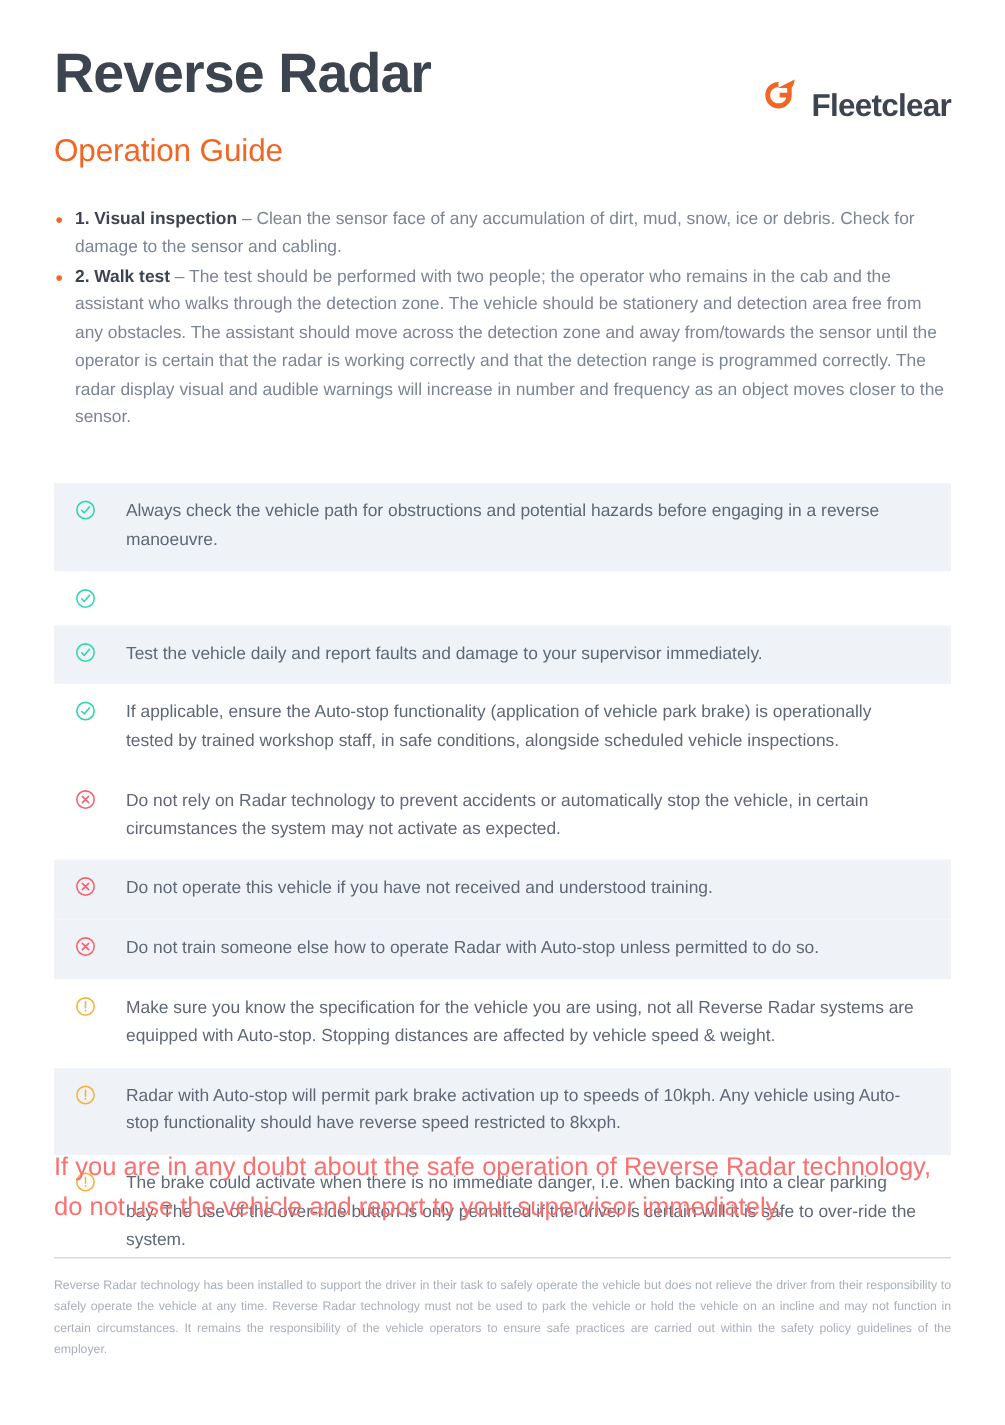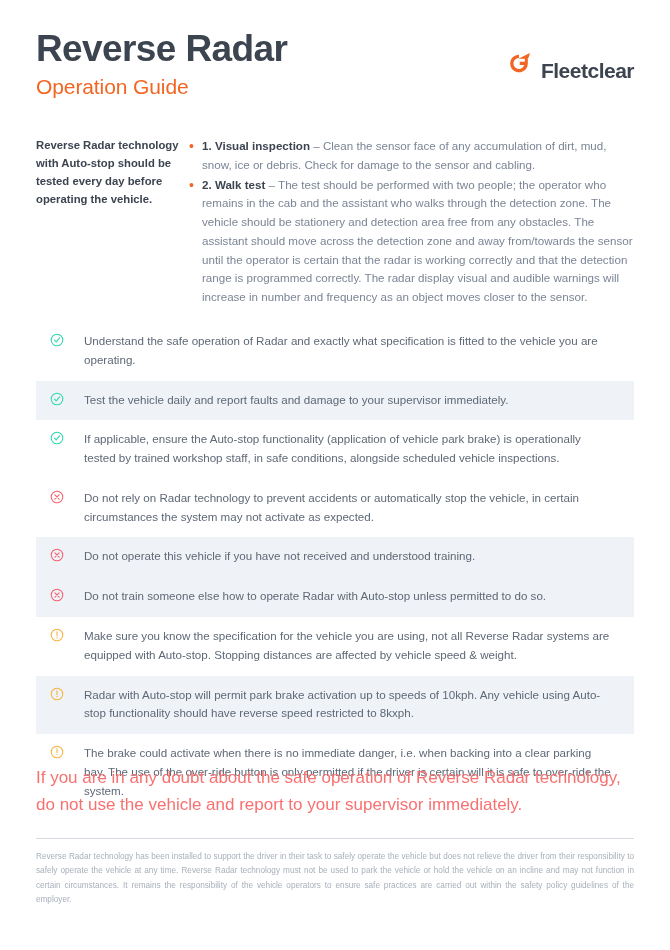--- a/index.html
+++ b/index.html
@@ -28,21 +28,21 @@
     height: 90px;
   }
   .title {
     font-size: 37px;
     font-weight: 700;
     letter-spacing: -0.6px;
     color: #3c4450;
     line-height: 1.05;
   }
   .subtitle {
-    margin-top: 6px;
+    margin-top: 20px;
     font-size: 21px;
     font-weight: 400;
     color: #f26522;
     letter-spacing: -0.1px;
   }
   .logo {
     position: absolute;
     right: 0;
     top: 14px;
     display: flex;
@@ -168,42 +168,49 @@
       <span class="logo-mark">
         <svg viewBox="0 0 32 32" width="30" height="30" aria-hidden="true">
           <path d="M27.5 4.2 L17.6 9.2 C16.6 9.7 16.0 10.0 15.6 10.3 L22.2 10.3 L22.2 13.6 L16.8 13.6 L16.8 17.0 L21.6 17.0 C20.9 19.5 18.7 21.2 16.0 21.2 C12.7 21.2 10.1 18.6 10.1 15.4 C10.1 12.2 12.7 9.6 16.0 9.6 L16.0 6.1 C10.8 6.1 6.6 10.3 6.6 15.4 C6.6 20.6 10.8 24.8 16.0 24.8 C21.2 24.8 25.4 20.6 25.4 15.4 L25.4 10.1 C26.6 8.6 27.3 6.5 27.5 4.2 Z" fill="#f26522"></path>
         </svg>
       </span>
       <span class="logo-text">Fleetclear</span>
     </div>
   </div>
 
   <div class="intro">
-    <div class="intro-left">Reverse Radar technology with Auto-stop should be tested every day before operating the vehicle.</div>
     <div class="intro-right">
       <div class="intro-item">
         <span class="bullet">•</span>
         <span class="intro-body"><b>1. Visual inspection</b><span> – </span><span>Clean the sensor face of any accumulation of dirt, mud, snow, ice or debris. Check for damage to the sensor and cabling.</span></span>
       </div>
       <div class="intro-item">
         <span class="bullet">•</span>
         <span class="intro-body"><b>2. Walk test</b><span> – </span><span>The test should be performed with two people; the operator who remains in the cab and the assistant who walks through the detection zone. The vehicle should be stationery and detection area free from any obstacles. The assistant should move across the detection zone and away from/towards the sensor until the operator is certain that the radar is working correctly and that the detection range is programmed correctly. The radar display visual and audible warnings will increase in number and frequency as an object moves closer to the sensor.</span></span>
       </div>
     </div>
   </div>
 
   <div class="checklist" id="checklist">
-      <div class="row">
-        <div class="row-icon">
-          <svg viewBox="0 0 16 16">
-            <circle cx="8" cy="8" r="6.6" fill="none" stroke="#2fd7b0" stroke-width="1.2"></circle>
-            <path d="M5.1 8.2 L7.1 10.2 L11.0 5.6" fill="none" stroke="#2fd7b0" stroke-width="1.2" stroke-linecap="round" stroke-linejoin="round"></path>
-          </svg>
-        </div>
-        <div class="row-text">Understand the safe operation of Radar and exactly what specification is fitted to  the vehicle you are operating.</div>
+      <div class="row striped" style="background: rgb(239, 243, 247);">
+        <div class="row-icon">
+          <svg viewBox="0 0 16 16">
+            <circle cx="8" cy="8" r="6.6" fill="none" stroke="#2fd7b0" stroke-width="1.2"></circle>
+            <path d="M5.1 8.2 L7.1 10.2 L11.0 5.6" fill="none" stroke="#2fd7b0" stroke-width="1.2" stroke-linecap="round" stroke-linejoin="round"></path>
+          </svg>
+        </div>
+        <div class="row-text">Always check the vehicle path for obstructions and potential hazards before engaging in a reverse manoeuvre.</div>
+      </div>
+      <div class="row">
+        <div class="row-icon">
+          <svg viewBox="0 0 16 16">
+            <circle cx="8" cy="8" r="6.6" fill="none" stroke="#2fd7b0" stroke-width="1.2"></circle>
+            <path d="M5.1 8.2 L7.1 10.2 L11.0 5.6" fill="none" stroke="#2fd7b0" stroke-width="1.2" stroke-linecap="round" stroke-linejoin="round"></path>
+          </svg>
+        </div>
       </div>
       <div class="row striped" style="background: rgb(239, 243, 247);">
         <div class="row-icon">
           <svg viewBox="0 0 16 16">
             <circle cx="8" cy="8" r="6.6" fill="none" stroke="#2fd7b0" stroke-width="1.2"></circle>
             <path d="M5.1 8.2 L7.1 10.2 L11.0 5.6" fill="none" stroke="#2fd7b0" stroke-width="1.2" stroke-linecap="round" stroke-linejoin="round"></path>
           </svg>
         </div>
         <div class="row-text">Test the vehicle daily and report faults and damage to your supervisor immediately.</div>
       </div>

